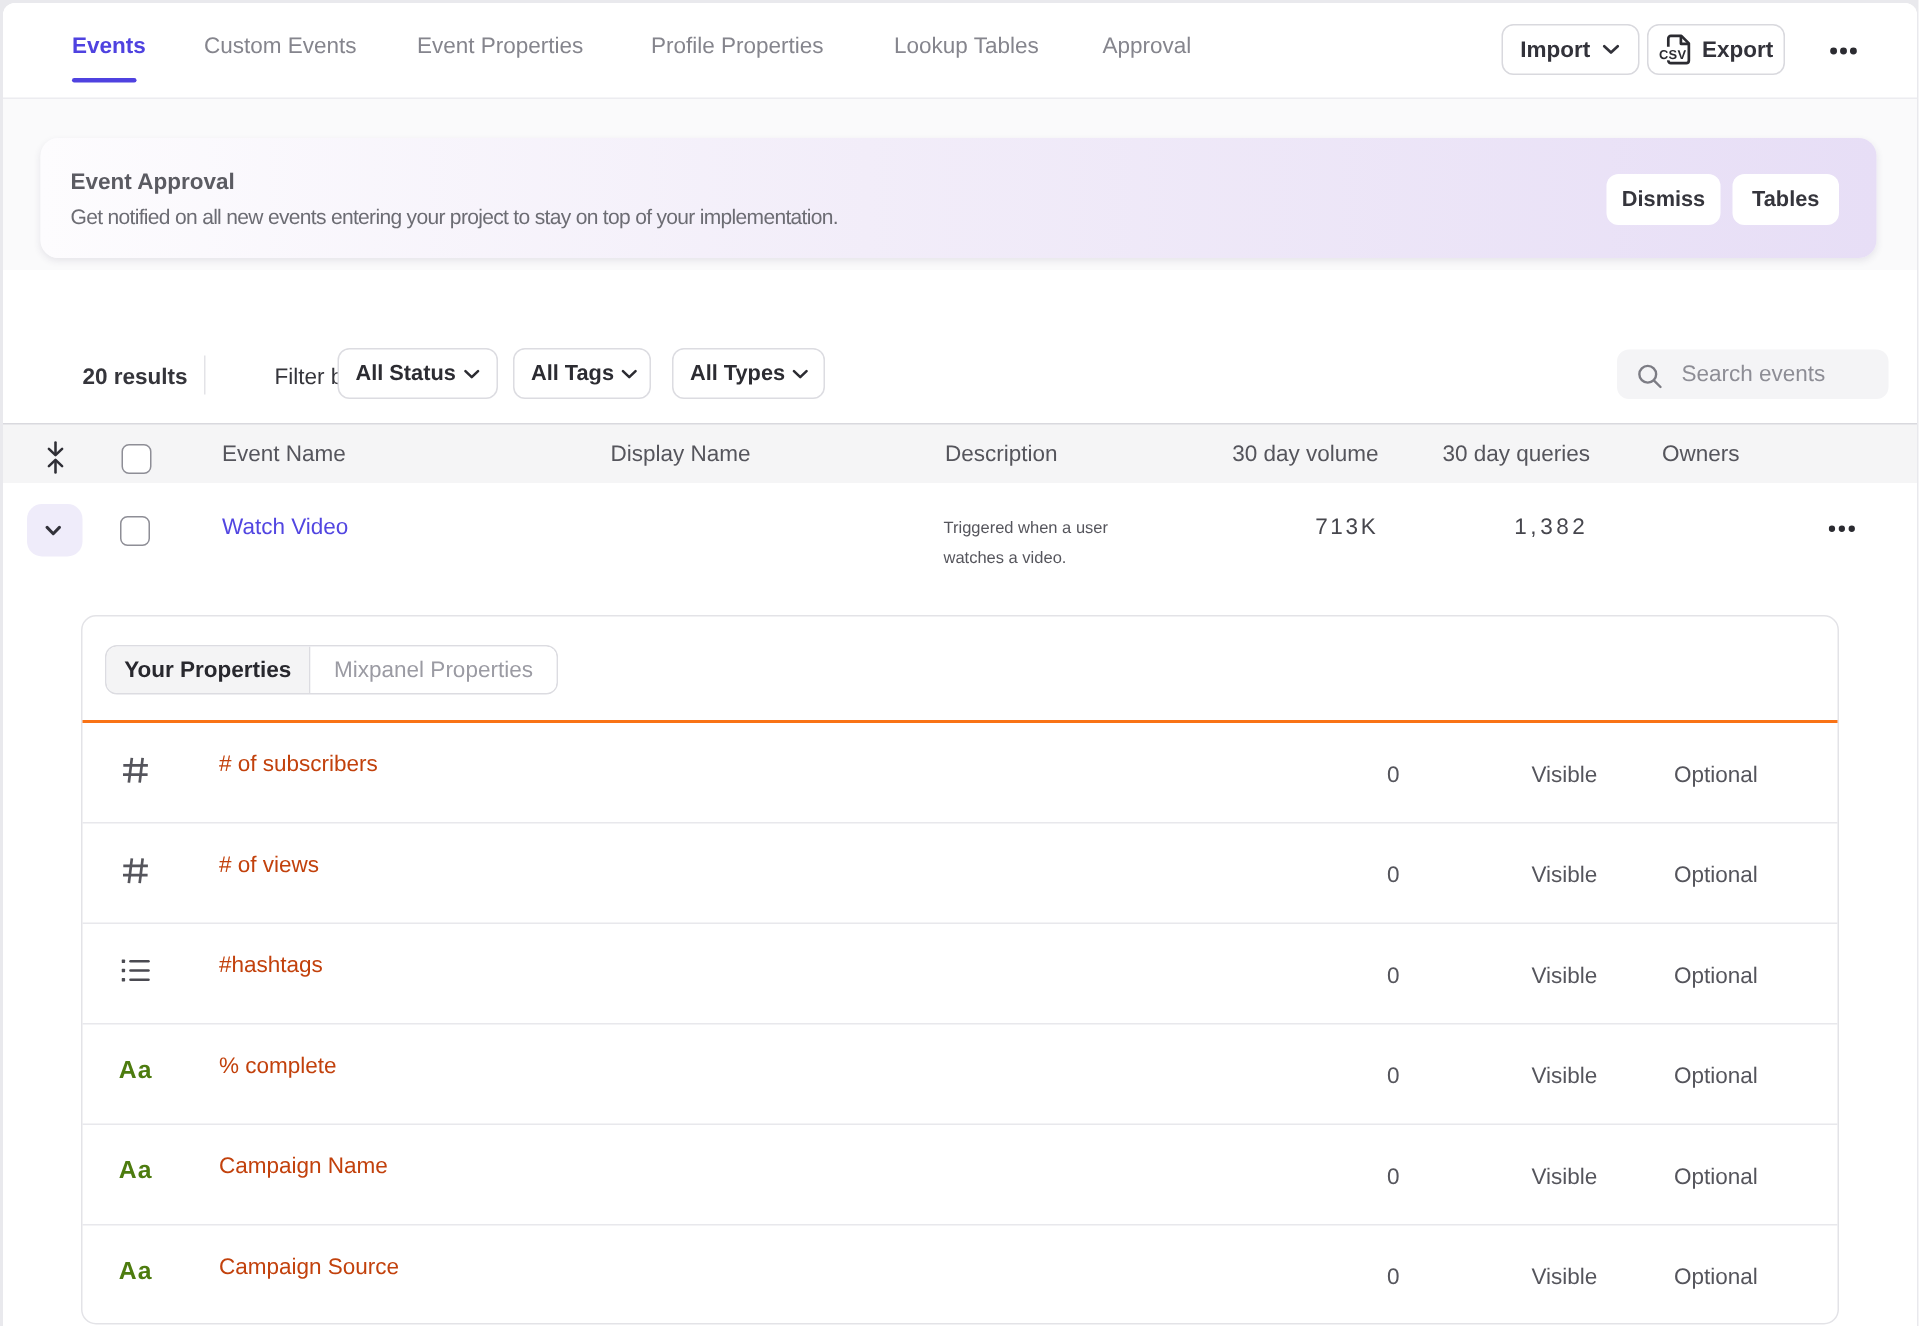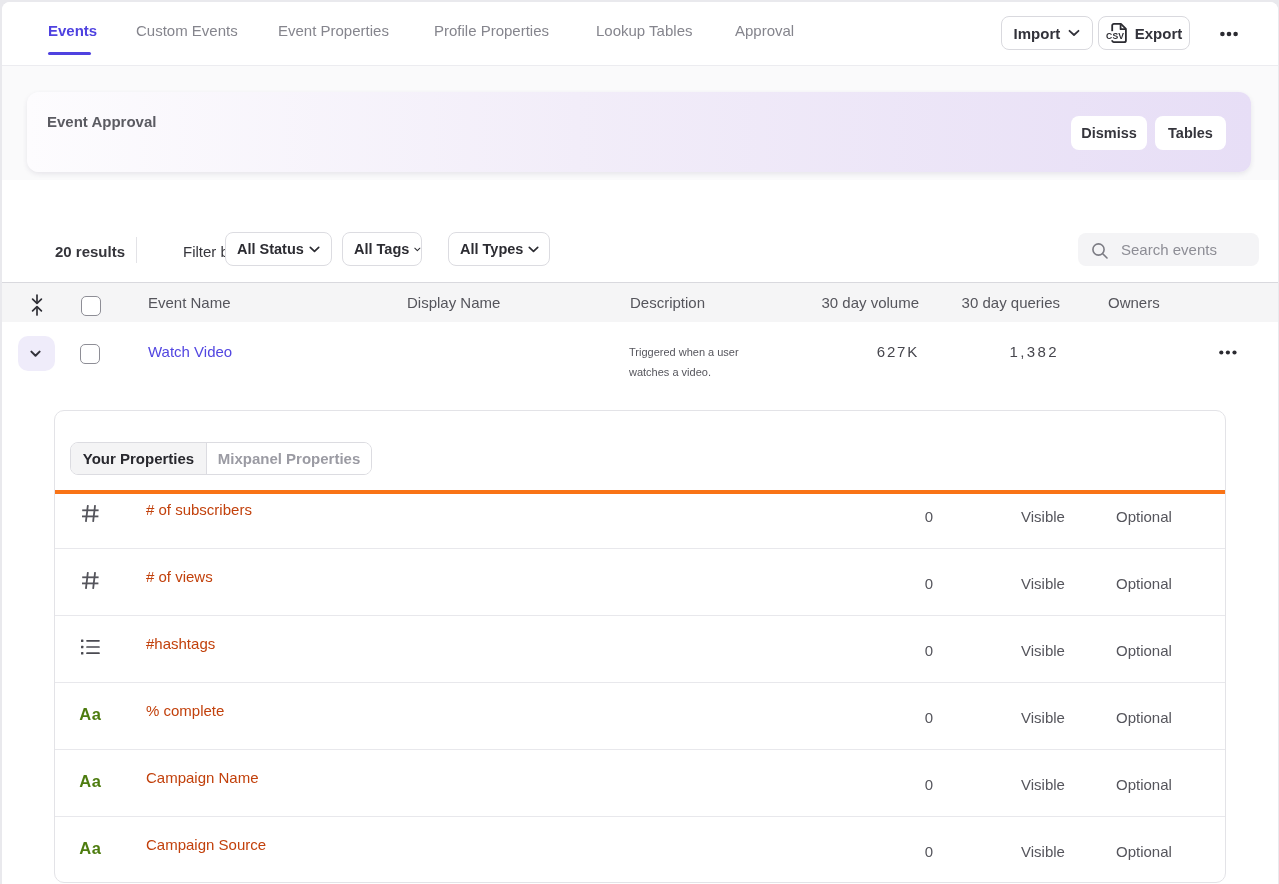--- a/index.html
+++ b/index.html
@@ -44,22 +44,22 @@
   .link { color:#5246e1; }
   .num { letter-spacing:1.8px; color:#46464d; }
 
   
   .card { position:absolute; left:52px; top:408px; width:1172px; height:473px; background:#fff;
           border:1px solid #e3e3e7; border-radius:10px; }
   .seg { position:absolute; left:15px; top:19px; height:33px; border:1px solid #dcdce1; border-radius:8px;
          display:flex; overflow:hidden; }
   .seg .cell { display:flex; align-items:center; justify-content:center; font-size:15px; height:100%; }
   .seg .c1 { width:136px; background:#f4f4f5; color:#28282e; font-weight:600; border-right:1px solid #dcdce1; }
-  .seg .c2 { width:164px; background:#fff; color:#9b9ba3; font-weight:700; }
-  .tabsec { position:absolute; left:0; top:12px; width:100%; height:71px; border-bottom:4px solid #f97316; }
+  .seg .c2 { width:164px; background:#fff; color:#9b9ba3; font-weight:400; }
+  .tabsec { position:absolute; left:0; top:0; width:100%; height:71px; border-bottom:2px solid #f97316; }
   .prow { position:absolute; left:0; width:100%; height:67px; border-bottom:1px solid #e8e8ec; }
   .prow:last-child { border-bottom:none; }
   .pname { position:absolute; left:91px; top:19px; font-size:15px; color:#c2410c; white-space:nowrap; }
   .pv { position:absolute; top:26px; font-size:15px; color:#55555c; white-space:nowrap; }
   .picon { position:absolute; left:24px; top:0; width:23px; height:67px; display:flex; align-items:center; justify-content:center; color:#4d7c0f; }
 </style>
 </head>
 <body>
 <div class="panel">
 
@@ -87,33 +87,34 @@
     Export</div>
   <svg class="abs" style="left:1218px; top:26.5px;" width="18" height="10" viewBox="0 0 18 10">
     <circle cx="2.4" cy="5" r="2.3" fill="#2b2b31"></circle>
       <circle cx="9" cy="5" r="2.3" fill="#2b2b31"></circle>
       <circle cx="15.6" cy="5" r="2.3" fill="#2b2b31"></circle>
   </svg>
 
   <div class="band"></div>
   <div class="banner">
     <h2>Event Approval</h2>
+    <p>Get notified on all new events entering your project to stay on top of your implementation.</p>
     <div class="bbtn" style="left:1044px; width:76px;">Dismiss</div>
     <div class="bbtn" style="left:1128px; width:71px;">Tables</div>
   </div>
 
   <span class="fr-text" style="left:53px; top:241px; font-weight:600;">20 results</span>
   <div class="abs" style="left:134px; top:235px; width:1px; height:26px; background:#e3e3e7;"></div>
   <span class="fr-text" style="left:152px; top:241px;margin-left:29px;">Filter by</span>
   <div class="fbtn" style="left:223px; width:107px; padding-left:11px;">All Status
     <svg width="11" height="7" viewBox="0 0 11 7" style="margin-left:5px;">
         <path d="M1.3 1.4 L5.5 5.4 L9.7 1.4" fill="none" stroke="#2c2c32" stroke-width="1.7" stroke-linecap="round" stroke-linejoin="round"></path>
       </svg>
   </div>
-  <div class="fbtn" style="left:340px; width:80px; padding-left:11px;">All Tags
+  <div class="fbtn" style="left:340px; width:92px; padding-left:11px;">All Tags
     <svg width="11" height="7" viewBox="0 0 11 7" style="margin-left:5px;">
         <path d="M1.3 1.4 L5.5 5.4 L9.7 1.4" fill="none" stroke="#2c2c32" stroke-width="1.7" stroke-linecap="round" stroke-linejoin="round"></path>
       </svg>
   </div>
   <div class="fbtn" style="left:446px; width:102px; padding-left:11px;">All Types
     <svg width="11" height="7" viewBox="0 0 11 7" style="margin-left:5px;">
         <path d="M1.3 1.4 L5.5 5.4 L9.7 1.4" fill="none" stroke="#2c2c32" stroke-width="1.7" stroke-linecap="round" stroke-linejoin="round"></path>
       </svg>
   </div>
   <div class="search">
@@ -142,21 +143,21 @@
   <span class="th" style="left:1106px; top:292px;">Owners</span>
 
   <div class="chevbtn">
     <svg style="position:absolute; left:12px; top:14px;" width="11" height="8" viewBox="0 0 11 8">
         <path d="M1.4 1.6 L5.5 5.8 L9.6 1.6" fill="none" stroke="#32323a" stroke-width="2" stroke-linecap="round" stroke-linejoin="round"></path>
       </svg>
   </div>
   <div class="checkbox" style="left:78px; top:342px;"></div>
   <span class="abs link" style="left:146px; top:341px; font-size:15px;">Watch Video</span>
   <span class="abs" style="left:627px; top:341px; font-size:11px; color:#55555c; line-height:19.5px;">Triggered when a user<br>watches a video.</span>
-  <span class="abs num" style="right:359px; top:341px; font-size:15px;">627K</span>
+  <span class="abs num" style="right:359px; top:341px; font-size:15px;">713K</span>
   <span class="abs num" style="right:219px; top:341px; font-size:15px; letter-spacing:2.4px;">1,382</span>
   <svg class="abs" style="left:1217px; top:346px;" width="18" height="9" viewBox="0 0 18 9">
     <circle cx="2.3" cy="4.5" r="2.1" fill="#2b2b31"></circle>
       <circle cx="8.9" cy="4.5" r="2.1" fill="#2b2b31"></circle>
       <circle cx="15.5" cy="4.5" r="2.1" fill="#2b2b31"></circle>
   </svg>
 
   <div class="card">
     <div class="tabsec">
       <div class="seg">

